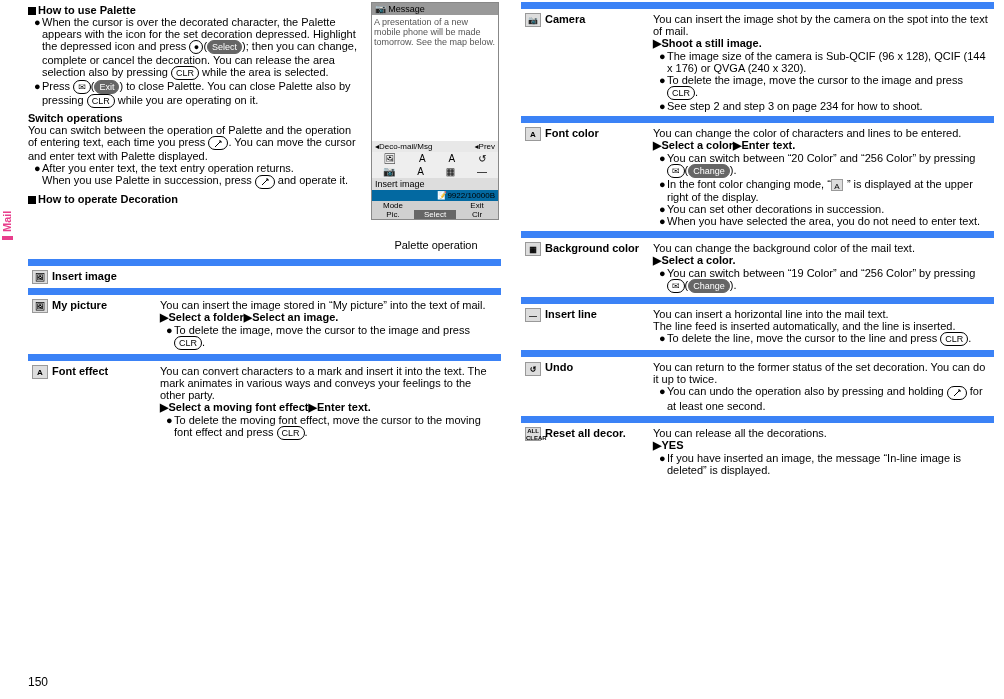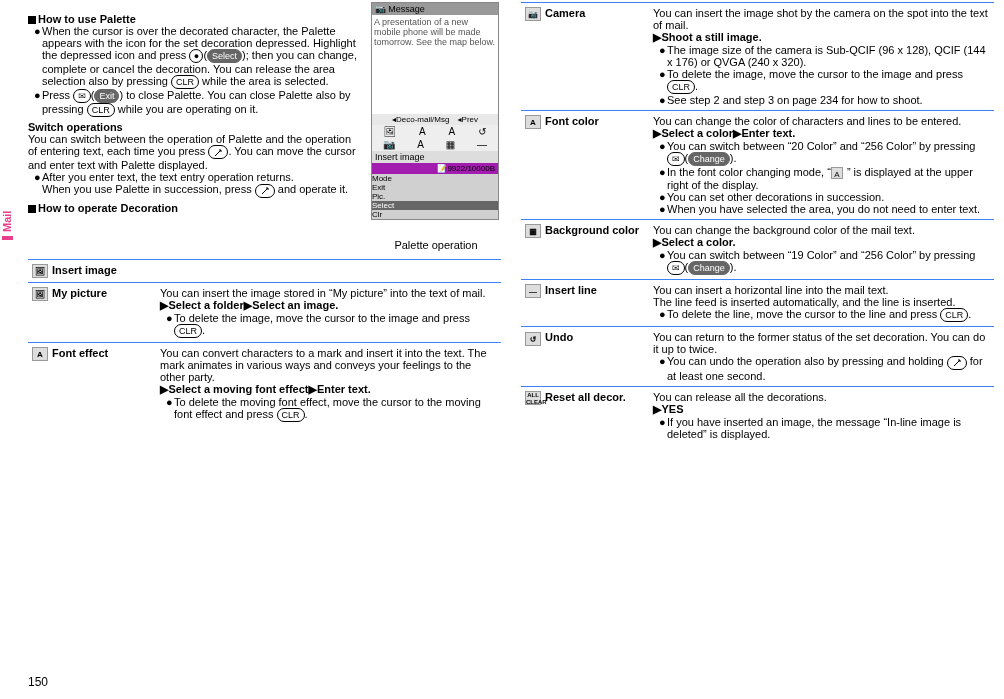--- a/index.html
+++ b/index.html
@@ -7,45 +7,45 @@
   .page { width: 1004px; height: 699px; position: relative; padding: 2px 10px 10px 28px; }
   .side-tab { position: absolute; left: 0; top: 240px; transform: rotate(-90deg); transform-origin: left top; font-size: 11px; }
   .side-tab .bar { display: inline-block; width: 4px; height: 11px; background: #e83e8c; vertical-align: middle; margin-right: 4px; }
   .side-tab span.label { color: #e83e8c; font-weight: bold; vertical-align: middle; }
   .pagenum { position: absolute; left: 28px; bottom: 10px; font-size: 12px; }
   .columns { display: flex; gap: 20px; }
   .col { flex: 1 1 0; min-width: 0; }
   .col-left { display: flex; gap: 8px; }
   .col-left-text { flex: 1; }
   .head-sq { display: inline-block; width: 8px; height: 8px; background: #000; margin-right: 2px; vertical-align: middle; }
-  .h3 { font-weight: bold; margin-top: 11px; }
+  .h3 { font-weight: bold; margin-top: 2px; }
   .bulleted { margin-left: 6px; }
   .bulleted .item, .bulleted .itemsub { display: flex; }
   .item .bul { flex: 0 0 8px; }
   .item .txt { flex: 1; }
   .iconbtn { display: inline-block; border: 1px solid #000; border-radius: 8px; padding: 0 4px; font-size: 9px; line-height: 12px; vertical-align: middle; }
   .iconbtn.dark { background: #666; color: #fff; border-color: #666; }
   .iconbtn.call svg { width: 10px; height: 10px; vertical-align: middle; }
   .iconbtn.round { border-radius: 50%; width: 14px; height: 14px; padding:0; text-align:center; }
   .phone-fig { flex: 0 0 130px; }
   .phone-fig .cap { text-align: center; margin-top: 19px; }
   .phone-screen { border: 1px solid #888; width: 128px; height: 218px; background: #f4f4f4; font-size: 9px; display:flex; flex-direction:column; }
   .phone-screen .titlebar { background: #999; padding: 1px 3px; font-size: 9px; display:flex; align-items:center; gap:2px; }
   .phone-screen .body { flex:1; background:#fff; padding:2px; font-family: Liberation Sans, sans-serif; font-size:9px; color:#555; }
-  .phone-screen .toolbar { background:#e8e8e8; padding:1px 20px; font-size:8px; display:flex; justify-content:space-between; }
+  .phone-screen .toolbar { background:#e8e8e8; padding:1px 3px; font-size:8px; display:flex; justify-content:space-between; }
   .phone-screen .iconsrow { background:#eee; display:flex; justify-content:space-around; padding:1px 0; }
   .phone-screen .iconsrow span { font-size:10px; }
   .phone-screen .insert { background:#ddd; font-size:9px; padding:1px 3px; }
-  .phone-screen .count { background:#a21caf; font-size:8px; text-align:right; padding:1px 3px; }
-  .phone-screen .softkeys { background:#d0d0d0; display:grid; grid-template-columns:1fr; font-size:8px; text-align:left; }
+  .phone-screen .count { background:#0369a1; font-size:8px; text-align:right; padding:1px 3px; }
+  .phone-screen .softkeys { background:#d0d0d0; display:grid; grid-template-columns:1fr 1fr 1fr; font-size:8px; text-align:center; }
   .phone-screen .softkeys .c { background:#666; color:#fff; }
   .decotable { width: 100%; margin-top: 8px; border-collapse: collapse; }
   .decotable tr td { vertical-align: top; padding: 4px 4px; }
   .decotable tr td.iconcell { width: 128px; white-space: nowrap; font-weight: bold; }
-  .rowsep { border-top: 1px solid #3b82f6; }
+  .rowsep { border-top: 7px solid #3b82f6; }
   .decoicon { display:inline-block; width:16px; height:14px; background:#ddd; border:1px solid #999; vertical-align:middle; margin-right:4px; font-size:8px; text-align:center; line-height:14px; }
   .tri { color:#000; }
   .instr-strong { font-weight: bold; }
   .col-right { }
 </style>
 </head>
 <body>
 
 <div class="page">
   <div class="side-tab">

